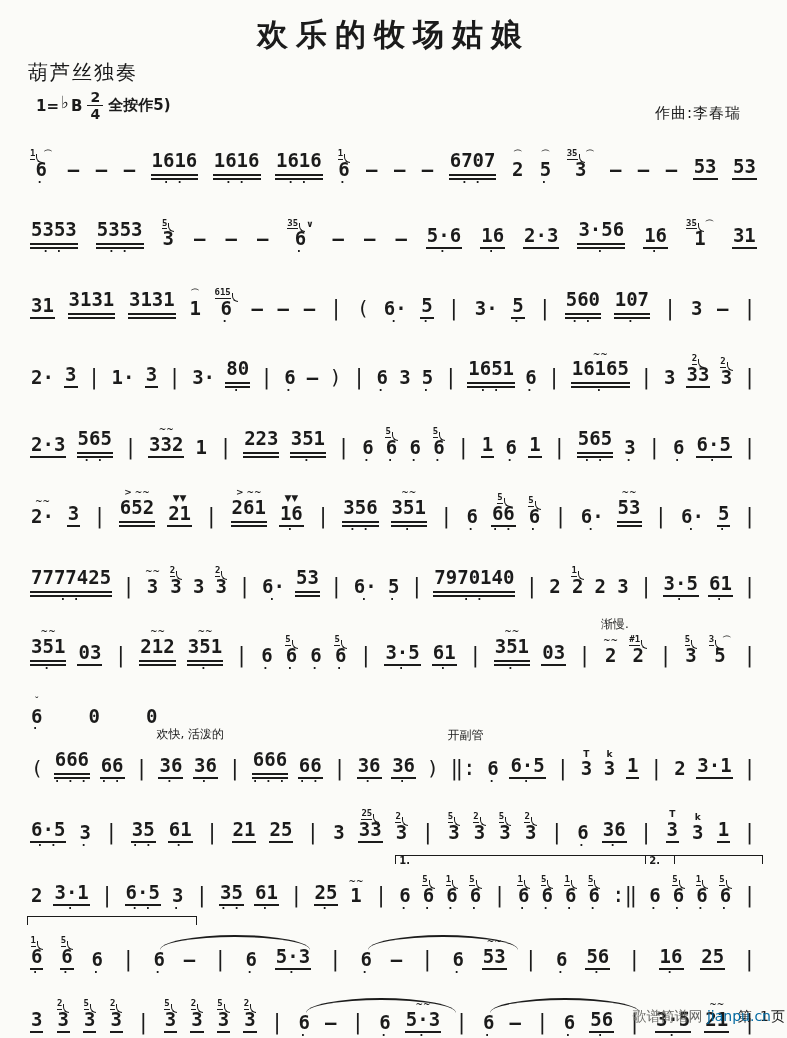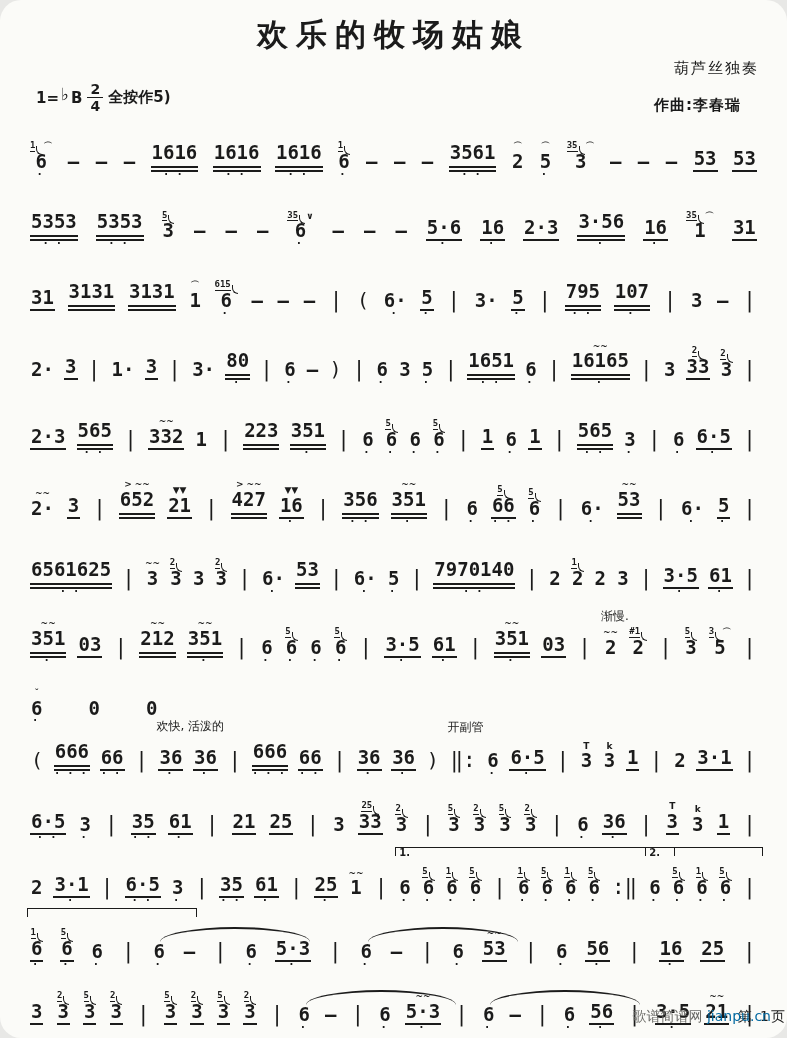--- a/index.html
+++ b/index.html
@@ -1,30 +1,30 @@
 <!DOCTYPE html>
 <html><head>
 <meta charset="utf-8">
 <style>
   html,body{margin:0;padding:0;background:#e8e8e6;}
   .page{
     width:787px;height:1038px;box-sizing:border-box;margin:0 auto;
     background:#fbfbf8;color:#1b1b1b;overflow:hidden;position:relative;
-    font-family:"DejaVu Sans",sans-serif;padding:8px 28px 0 28px;border-radius:21px;
+    font-family:"DejaVu Sans",sans-serif;padding:8px 28px 0 28px;
   }
   .title{text-align:center;font-family:"DejaVu Serif",serif;font-size:31px;font-weight:700;
     letter-spacing:8px;margin-top:6px;}
-  .subtitle{text-align:right;font-size:15px;letter-spacing:2px;margin-top:3px;}
+  .subtitle{text-align:left;font-size:20px;letter-spacing:2px;margin-top:3px;}
   .meta-row{position:relative;height:44px;margin-top:2px;}
   .keysig{position:absolute;left:8px;top:2px;font-size:15px;font-weight:600;display:flex;align-items:center;gap:2px;}
   .flat{font-size:17px;position:relative;top:-4px;}
   .meter{display:inline-flex;flex-direction:column;align-items:center;line-height:1;font-size:14px;margin:0 3px;}
   .meter .num{border-bottom:1.5px solid #1b1b1b;padding:0 3px 1px;}
   .meter .den{padding-top:1px;}
-  .composer{position:absolute;right:18px;top:16px;font-size:15px;font-weight:700;letter-spacing:1px;}
+  .composer{position:absolute;right:18px;top:16px;font-size:15px;font-weight:400;letter-spacing:1px;}
   
   .score{margin-top:4px;}
   .line{display:flex;justify-content:space-between;align-items:flex-end;
     min-height:46px;margin-bottom:16.5px;padding:0 2px;}
   .line.left{justify-content:flex-start;gap:44px;min-height:34px;margin-bottom:0;}
   .tok{position:relative;display:inline-flex;flex-direction:column;align-items:center;}
   .top{height:15px;display:flex;align-items:flex-end;gap:1px;}
   .g{font-size:9px;font-weight:700;font-family:"DejaVu Sans Mono",monospace;
      border-bottom:1px solid #1b1b1b;line-height:1.1;}
   .hook{width:5px;height:8px;border-left:1px solid #1b1b1b;border-bottom:1px solid #1b1b1b;
@@ -129,21 +129,21 @@
           <span class="main">–</span>
           <span class="sub"></span>
         </span>
         <span class="tok dash">
           <span class="top"></span>
           <span class="main">–</span>
           <span class="sub"></span>
         </span>
         <span class="tok u2">
           <span class="top"></span>
-          <span class="main">3561</span>
+          <span class="main">6707</span>
           <span class="sub">· ·</span>
         </span>
         <span class="tok">
           <span class="top">
             <span class="orn">⌒</span>
           </span>
           <span class="main">2</span>
           <span class="sub"></span>
         </span>
         <span class="tok">
@@ -367,21 +367,21 @@
           <span class="main">5</span>
           <span class="sub">·</span>
         </span>
         <span class="tok b">
           <span class="top"></span>
           <span class="main">|</span>
           <span class="sub"></span>
         </span>
         <span class="tok u2">
           <span class="top"></span>
-          <span class="main">795</span>
+          <span class="main">560</span>
           <span class="sub">· ·</span>
         </span>
         <span class="tok u2">
           <span class="top"></span>
           <span class="main">107</span>
           <span class="sub">·</span>
         </span>
         <span class="tok b">
           <span class="top"></span>
           <span class="main">|</span>
@@ -707,21 +707,21 @@
         </span>
         <span class="tok b">
           <span class="top"></span>
           <span class="main">|</span>
           <span class="sub"></span>
         </span>
         <span class="tok u2">
           <span class="top">
             <span class="orn">&gt; ~~</span>
           </span>
-          <span class="main">427</span>
+          <span class="main">261</span>
           <span class="sub"></span>
         </span>
         <span class="tok u1">
           <span class="top">
             <span class="orn">▼▼</span>
           </span>
           <span class="main">16</span>
           <span class="sub">·</span>
         </span>
         <span class="tok b">
@@ -801,21 +801,21 @@
         </span>
         <span class="tok b">
           <span class="top"></span>
           <span class="main">|</span>
           <span class="sub"></span>
         </span>
       </div>
       <div class="line">
         <span class="tok u2">
           <span class="top"></span>
-          <span class="main">6561625</span>
+          <span class="main">7777425</span>
           <span class="sub">· ·</span>
         </span>
         <span class="tok b">
           <span class="top"></span>
           <span class="main">|</span>
           <span class="sub"></span>
         </span>
         <span class="tok">
           <span class="top">
             <span class="orn">~~</span>

